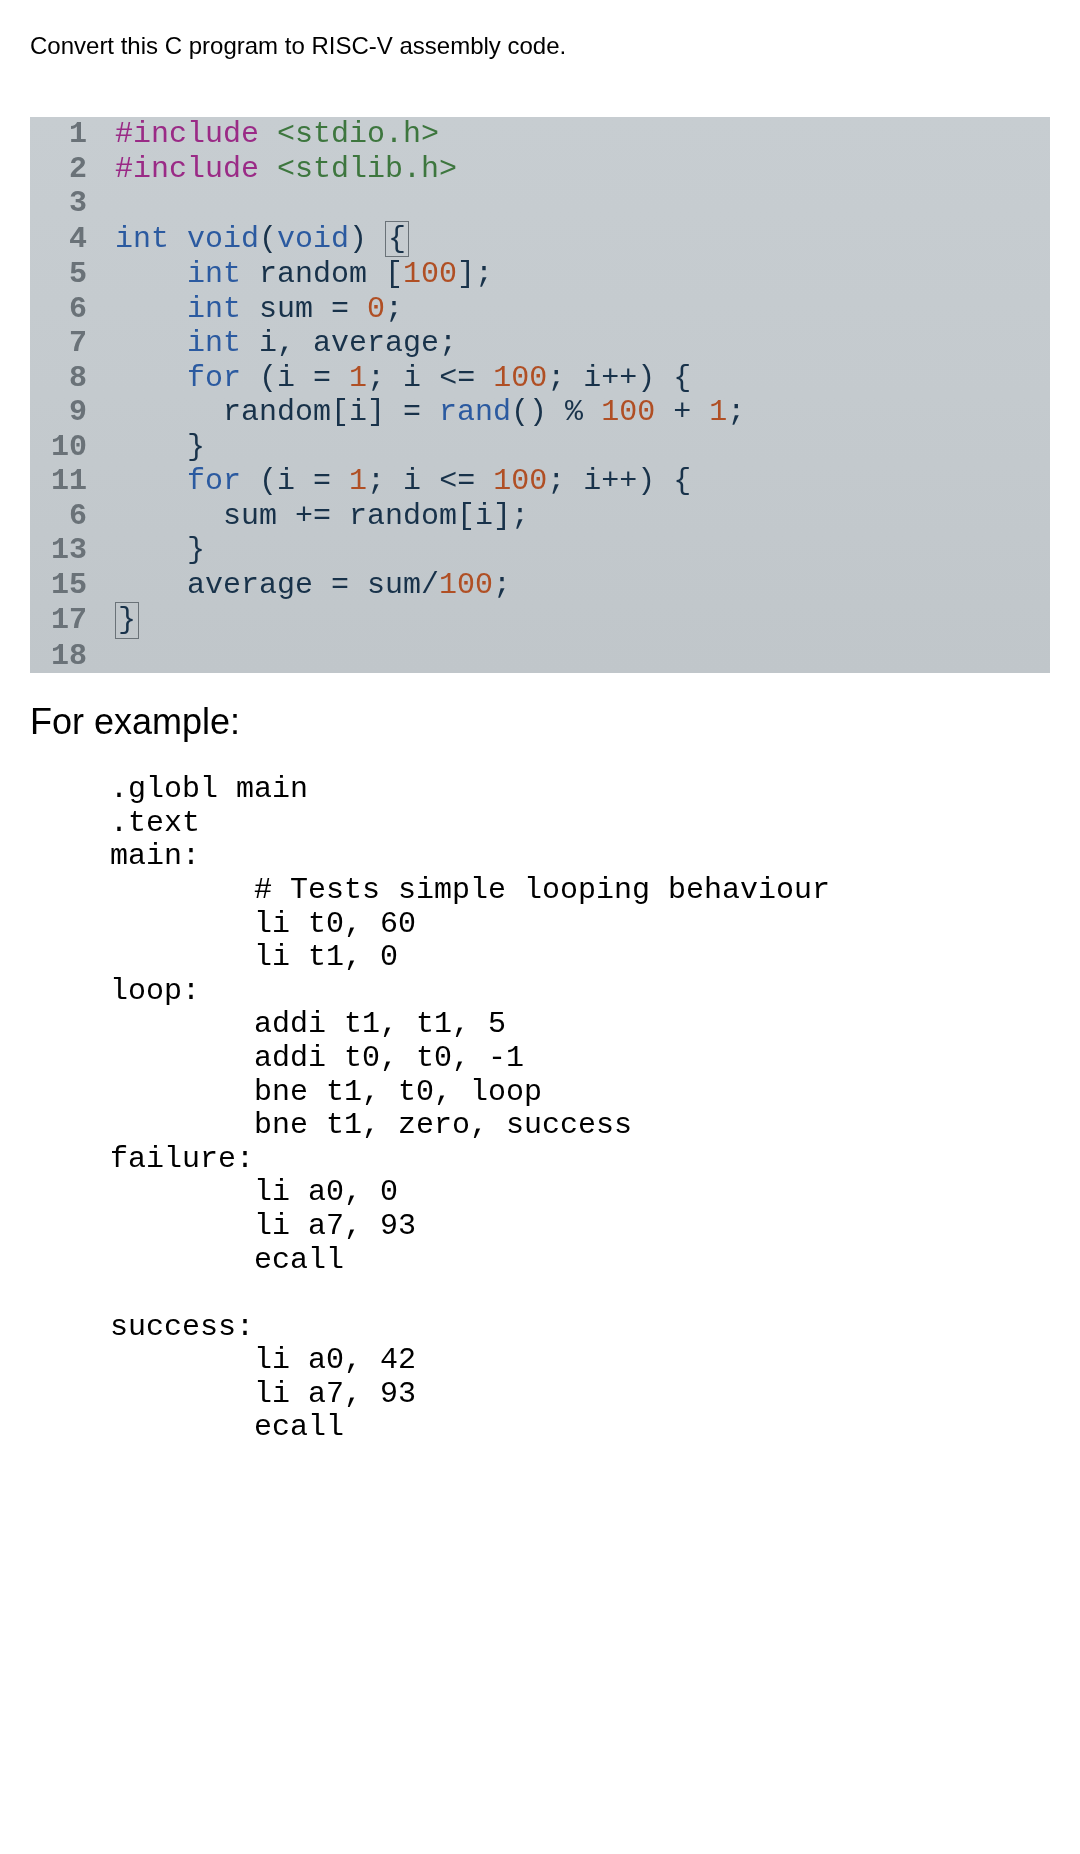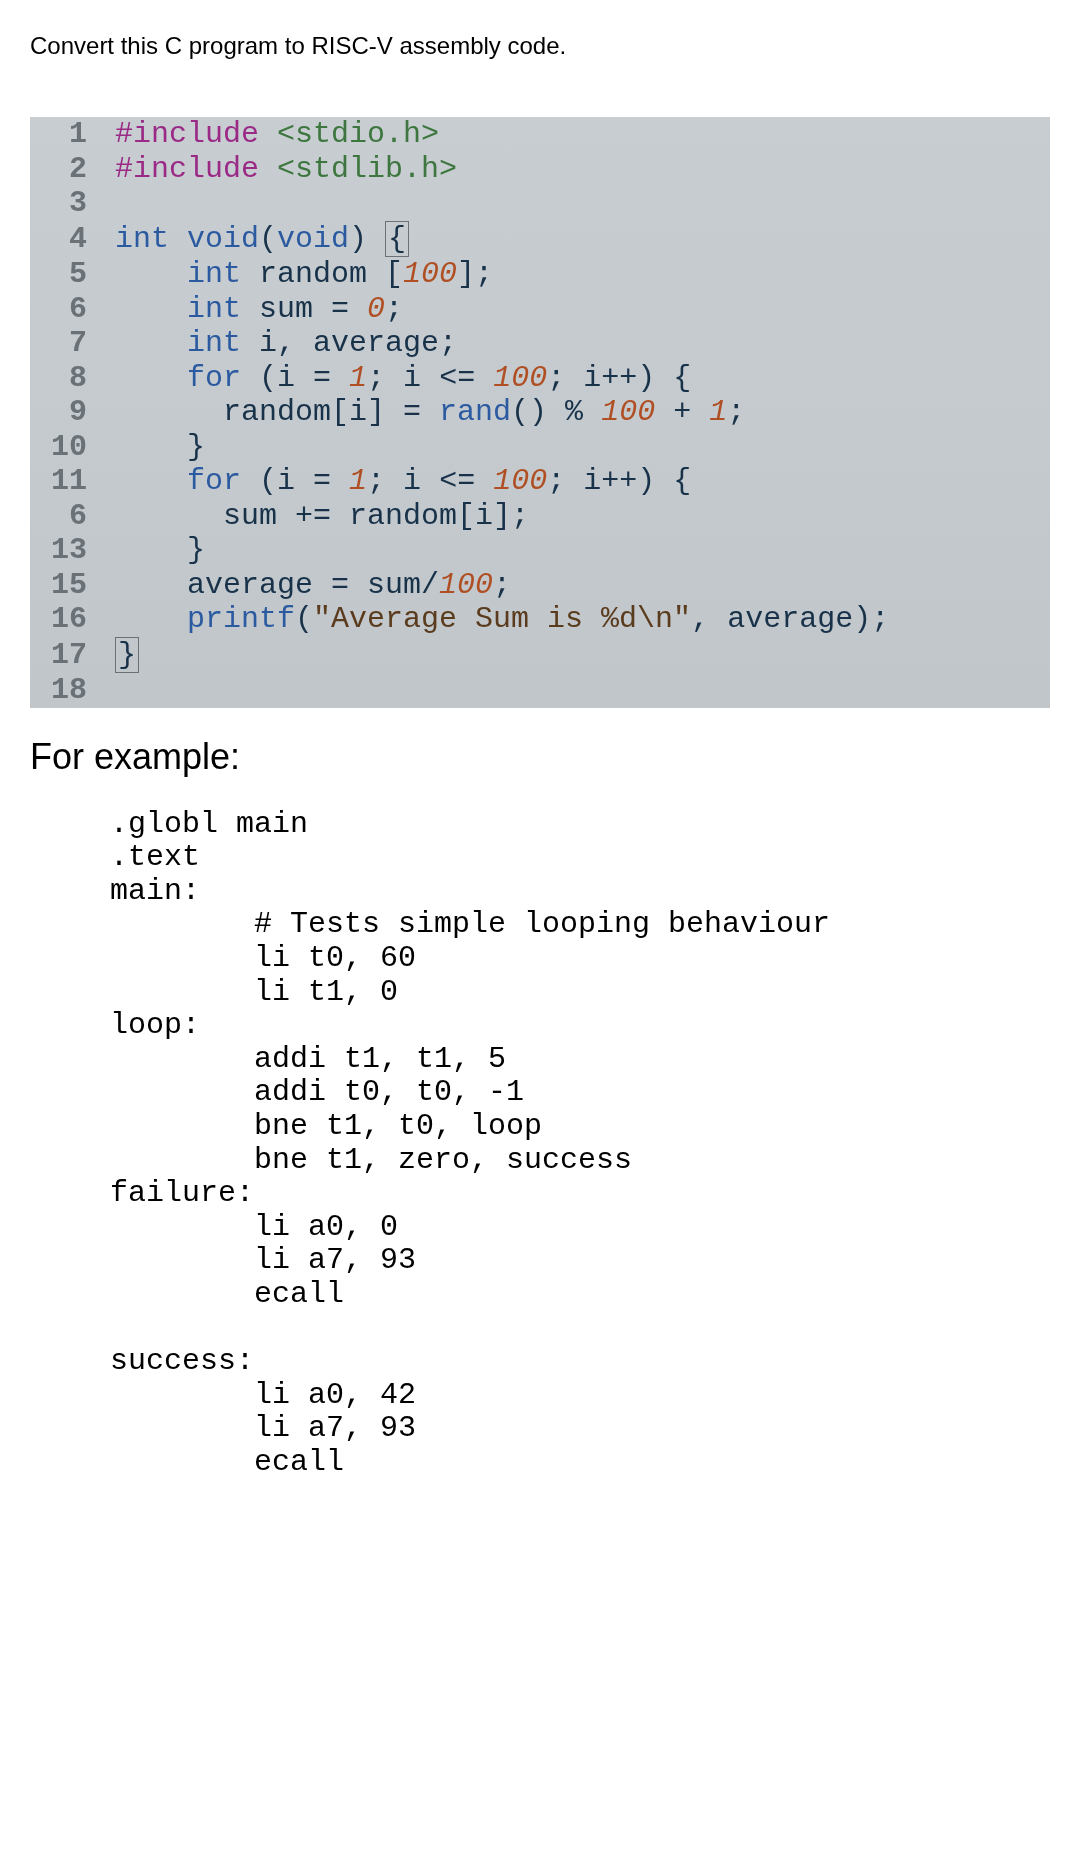--- a/index.html
+++ b/index.html
@@ -40,21 +40,21 @@
     flex-shrink: 0;
   }
   .code-content {
     white-space: pre;
     flex: 1;
   }
   .tok-pp   { color: #9a2a86; }           
   .tok-inc  { color: #3d763e; }           
   .tok-kw   { color: #2b5aa0; }           
   .tok-fn   { color: #2b5aa0; }           
-  .tok-num  { color: #b04f24; font-style: italic; }           
+  .tok-num  { color: #b04f24; }           
   .tok-str  { color: #5a3b1d; }           
   .tok-id   { color: #18324a; }           
   .tok-punc { color: #18324a; }           
   .tok-brace-box {
     display: inline-block;
     border: 1px solid #6a7278;
     padding: 0 2px;
     color: #18324a;
   }
   .example-label {
@@ -127,24 +127,20 @@
     </div>
     <div class="code-row">
       <div class="gutter">13</div>
       <div class="code-content"><span class="tok-punc">    }</span></div>
     </div>
     <div class="code-row">
       <div class="gutter">15</div>
       <div class="code-content"><span class="tok-id">    average </span><span class="tok-punc">= </span><span class="tok-id">sum</span><span class="tok-punc">/</span><span class="tok-num">100</span><span class="tok-punc">;</span></div>
     </div>
     <div class="code-row">
-      <div class="gutter">16</div>
-      <div class="code-content"><span class="tok-id">    </span><span class="tok-fn">printf</span><span class="tok-punc">(</span><span class="tok-str">"Average Sum is %d\n"</span><span class="tok-punc">, </span><span class="tok-id">average</span><span class="tok-punc">);</span></div>
-    </div>
-    <div class="code-row">
       <div class="gutter">17</div>
       <div class="code-content"><span class="tok-brace-box">}</span></div>
     </div>
     <div class="code-row">
       <div class="gutter">18</div>
       <div class="code-content"></div>
     </div>
   </div>
 
 <div class="example-label">For example:</div>

